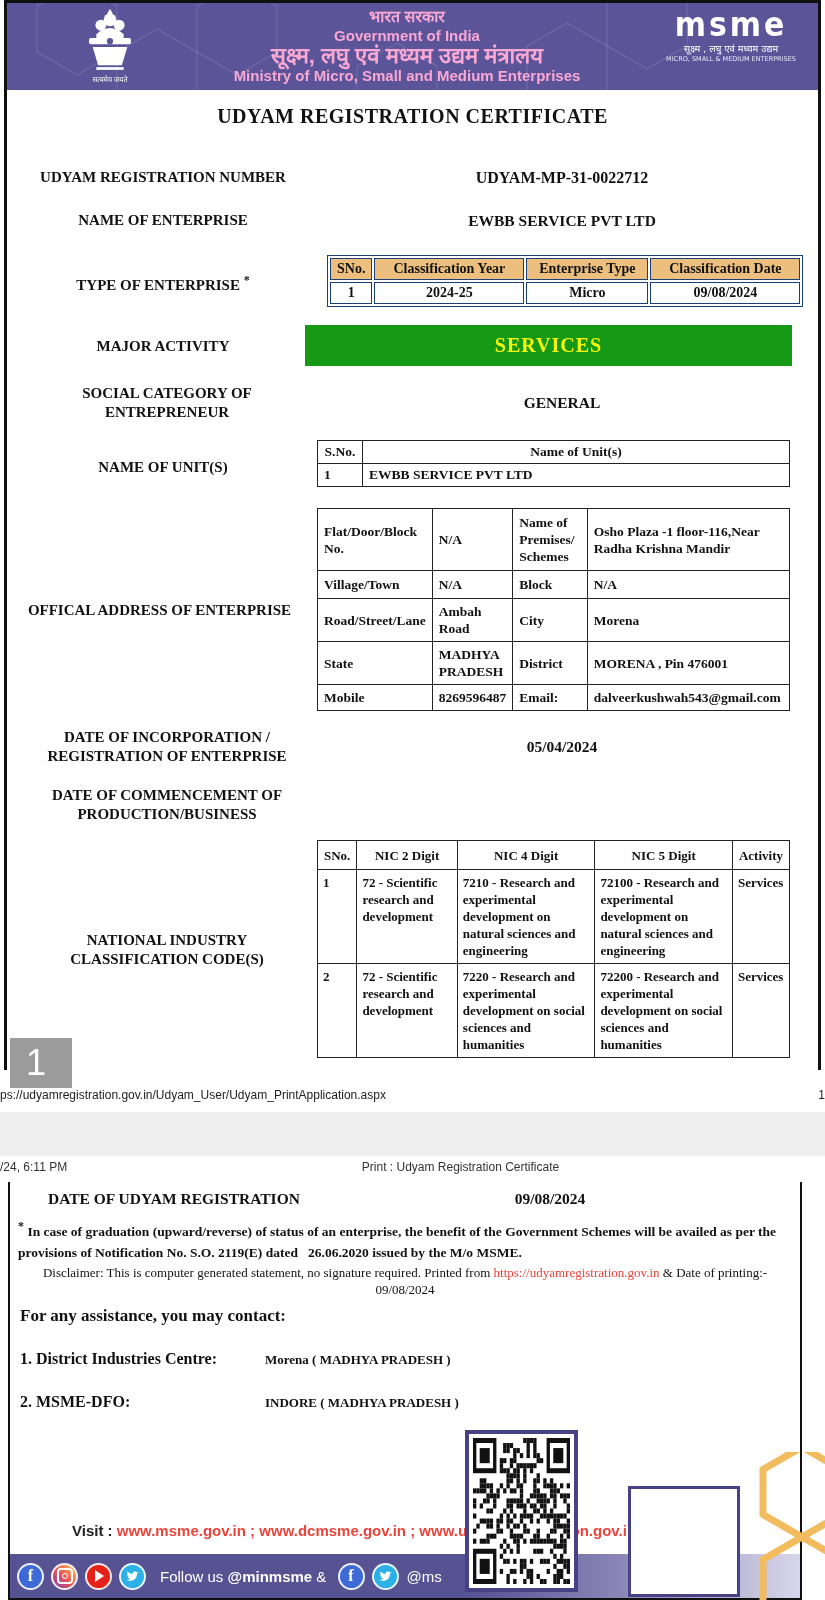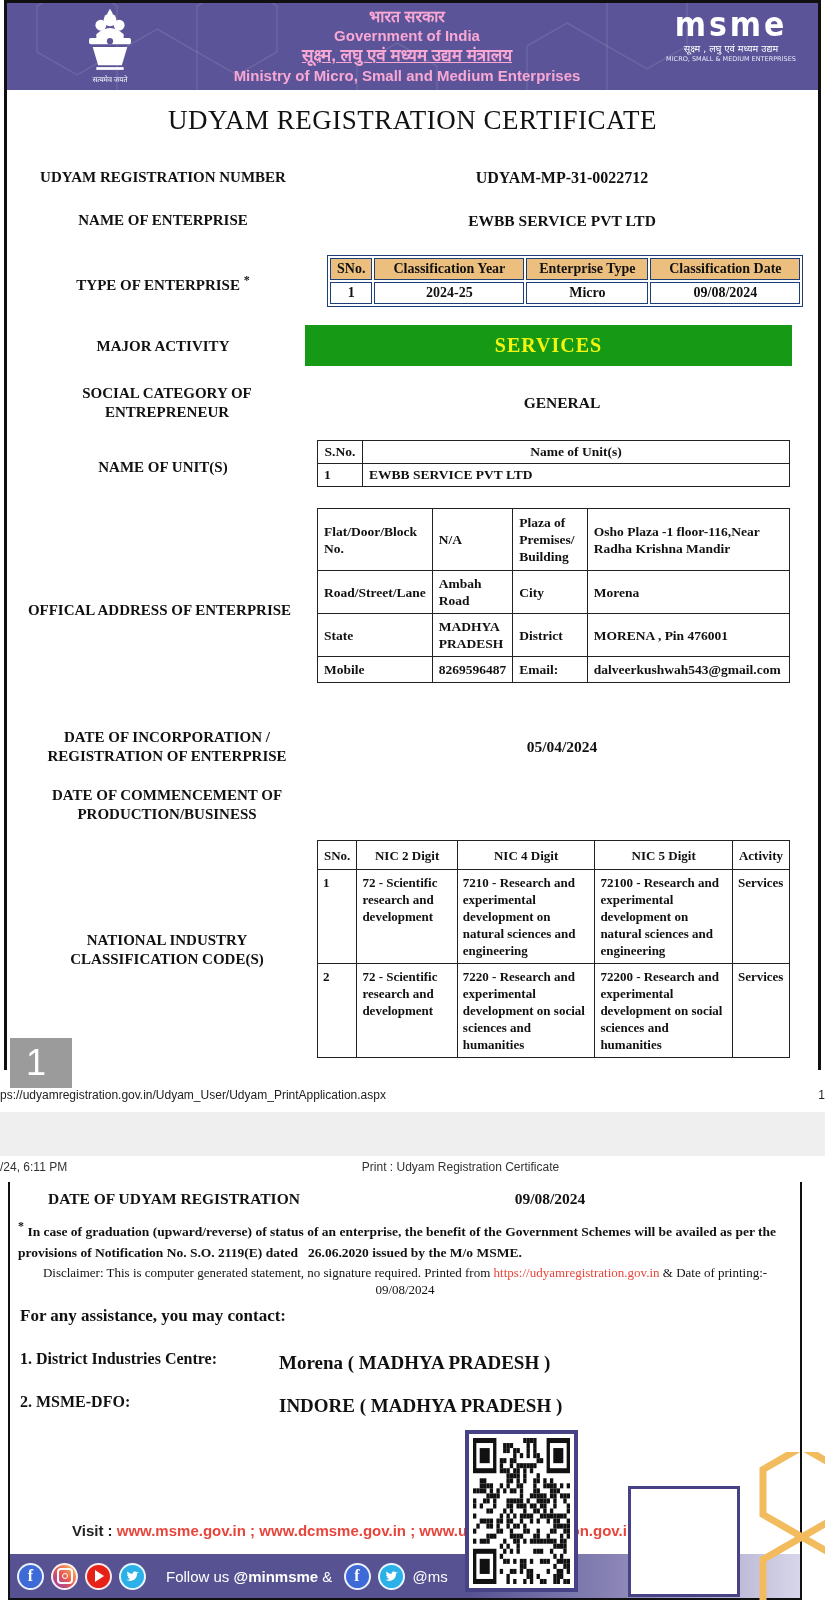--- a/index.html
+++ b/index.html
@@ -7,28 +7,28 @@
           font-family:"Liberation Serif","DejaVu Serif",serif;color:#111;}
 
   
   .cert1{position:absolute;left:4px;top:0;width:811px;height:1067px;border:3px solid #101010;border-bottom:none;background:#fff;}
   .gov-header{position:absolute;left:0;top:0;width:100%;height:87px;background:#5b5499;overflow:hidden;}
   .hexpat{position:absolute;left:0;top:0;}
   .emblem{position:absolute;left:68px;top:4px;width:70px;height:82px;}
   .gov-center{position:absolute;left:180px;top:4px;width:440px;text-align:center;color:#f9a8d4;}
   .gov-center .l1{font-size:16px;font-weight:bold;line-height:19px;font-family:"Liberation Sans",sans-serif;}
   .gov-center .l2{font-size:15px;font-weight:bold;line-height:19px;font-family:"Liberation Sans",sans-serif;}
-  .gov-center .l3{font-size:17px;font-weight:bold;line-height:21px;font-family:"Liberation Sans",sans-serif;text-decoration:underline;}
+  .gov-center .l3{font-size:22px;font-weight:bold;line-height:21px;font-family:"Liberation Sans",sans-serif;}
   .gov-center .l4{font-size:15px;font-weight:bold;line-height:20px;font-family:"Liberation Sans",sans-serif;}
   .msme-logo{position:absolute;right:12px;top:6px;width:150px;text-align:center;color:#fff;font-family:"DejaVu Sans",sans-serif;}
   .msme-logo .mark{font-size:30px;font-weight:bold;letter-spacing:3px;line-height:30px;transform:scaleY(1.15);}
   .msme-logo .hin{font-size:9.5px;line-height:13px;margin-top:3px;}
   .msme-logo .eng{font-size:6.5px;line-height:9px;color:#e9e7f6;}
 
-  .cert-title{position:absolute;left:0;top:102px;width:100%;text-align:center;font-size:27px;font-weight:normal;letter-spacing:.5px;}
+  .cert-title{position:absolute;left:0;top:102px;width:100%;text-align:center;font-size:20px;font-weight:bold;letter-spacing:.5px;}
   .lbl{position:absolute;left:0;width:312px;text-align:center;font-weight:bold;font-size:15px;line-height:19px;}
   .val{position:absolute;left:315px;width:480px;text-align:center;font-weight:bold;font-size:15.5px;line-height:19px;}
   sup.star{font-size:12px;}
 
   table{border-collapse:collapse;font-size:13.5px;font-weight:bold;color:#111;}
   td,th{padding:3px 6px;}
 
   .type-table-wrap{position:absolute;left:320px;top:252px;border:1px solid #1c3f77;background:#fff;}
   .type-table{border-collapse:separate;border-spacing:2px;font-size:14px;}
   .type-table th{background:#ecbf7e;border:1px solid #1c3f77;text-align:center;padding:2px 6px;}
@@ -63,37 +63,37 @@
   .print-header .ptitle{position:absolute;left:0;top:0;width:100%;text-align:center;padding-left:48px;}
 
   .cert2{position:absolute;left:8px;top:1182px;width:790px;height:416px;border:2px solid #101010;border-top:none;background:#fff;}
   .reg-row-label{position:absolute;left:38px;top:8px;font-weight:bold;font-size:15.5px;}
   .reg-row-value{position:absolute;left:300px;top:8px;width:480px;text-align:center;font-weight:bold;font-size:15.5px;}
   .footnote{position:absolute;left:8px;top:34px;width:772px;font-weight:bold;font-size:13.5px;line-height:21px;white-space:pre-wrap;}
   .disclaimer{position:absolute;left:18px;top:82px;width:754px;font-size:13px;line-height:17px;text-align:center;}
   .disclaimer .red{color:#e8453c;}
   .assist{position:absolute;left:10px;top:124px;font-weight:bold;font-size:17px;}
   .contact{position:absolute;left:10px;font-weight:bold;font-size:16px;}
-  .contact .cval{position:absolute;left:259px;top:2px;font-size:19px;white-space:nowrap;}
+  .contact .cval{position:absolute;left:245px;top:2px;font-size:13px;white-space:nowrap;}
   .visit-line{position:absolute;left:62px;top:340px;font-family:"Liberation Sans",sans-serif;font-weight:bold;font-size:15px;color:#222;white-space:pre-wrap;}
   .visit-line .red{color:#e8453c;}
 
   .footer-bar{position:absolute;left:0;right:0;bottom:0;height:44px;
       background:linear-gradient(90deg,#575292 0%,#575292 58%,#8d88b8 78%,#d8d6ea 100%);
       display:flex;align-items:center;font-family:"Liberation Sans",sans-serif;color:#fff;font-size:15px;}
   .icon-circle{width:27px;height:27px;border-radius:50%;margin-left:7px;display:flex;align-items:center;justify-content:center;
       border:2px solid rgba(255,255,255,.9);box-sizing:border-box;flex:none;}
   .ic-fb{background:#3d6ad6;font-family:"Liberation Serif",serif;font-weight:bold;font-size:16px;color:#fff;}
   .ic-ig{background:linear-gradient(45deg,#8a3ab9,#e95950,#fccc63);}
   .ig-glyph{width:12px;height:12px;border:2px solid #fff;border-radius:4px;display:flex;align-items:center;justify-content:center;}
   .ig-dot{width:4px;height:4px;border:1.5px solid #fff;border-radius:50%;}
   .ic-yt{background:#e62117;}
   .yt-tri{width:0;height:0;border-left:9px solid #fff;border-top:6px solid transparent;border-bottom:6px solid transparent;margin-left:2px;}
   .ic-tw{background:#2bb0e8;}
-  .follow-text{margin-left:20px;white-space:pre;}
+  .follow-text{margin-left:14px;white-space:pre;}
   .bold{font-weight:bold;}
 
   .qr-box{position:absolute;left:465px;top:1430px;width:113px;height:162px;background:#fff;border:4px solid #474185;box-sizing:border-box;
       display:flex;align-items:center;justify-content:center;}
   .white-box{position:absolute;left:628px;top:1486px;width:112px;height:111px;background:#fff;border:3px solid #474185;box-sizing:border-box;}
   .hex-corner{position:absolute;left:742px;top:1452px;width:83px;height:148px;overflow:hidden;}
 </style>
 </head>
 <body>
 
@@ -210,22 +210,28 @@
       <colgroup>
           <col style="width:112px">
           <col style="width:74px">
           <col style="width:82px">
           <col style="width:205px">
         </colgroup>
       <tbody>
           <tr style="height:62px">
         <td>Flat/Door/Block No.</td>
         <td>N/A</td>
-        <td>Plaza of Premises/ Building</td>
+        <td>Name of Premises/ Schemes</td>
         <td>Osho Plaza -1 floor-116,Near Radha Krishna Mandir</td>
+      </tr>
+      <tr style="height:28px">
+        <td>Village/Town</td>
+        <td>N/A</td>
+        <td>Block</td>
+        <td>N/A</td>
       </tr>
       <tr style="height:42px">
         <td>Road/Street/Lane</td>
         <td>Ambah Road</td>
         <td>City</td>
         <td>Morena</td>
       </tr>
       <tr style="height:42px">
         <td>State</td>
         <td>MADHYA PRADESH</td>

